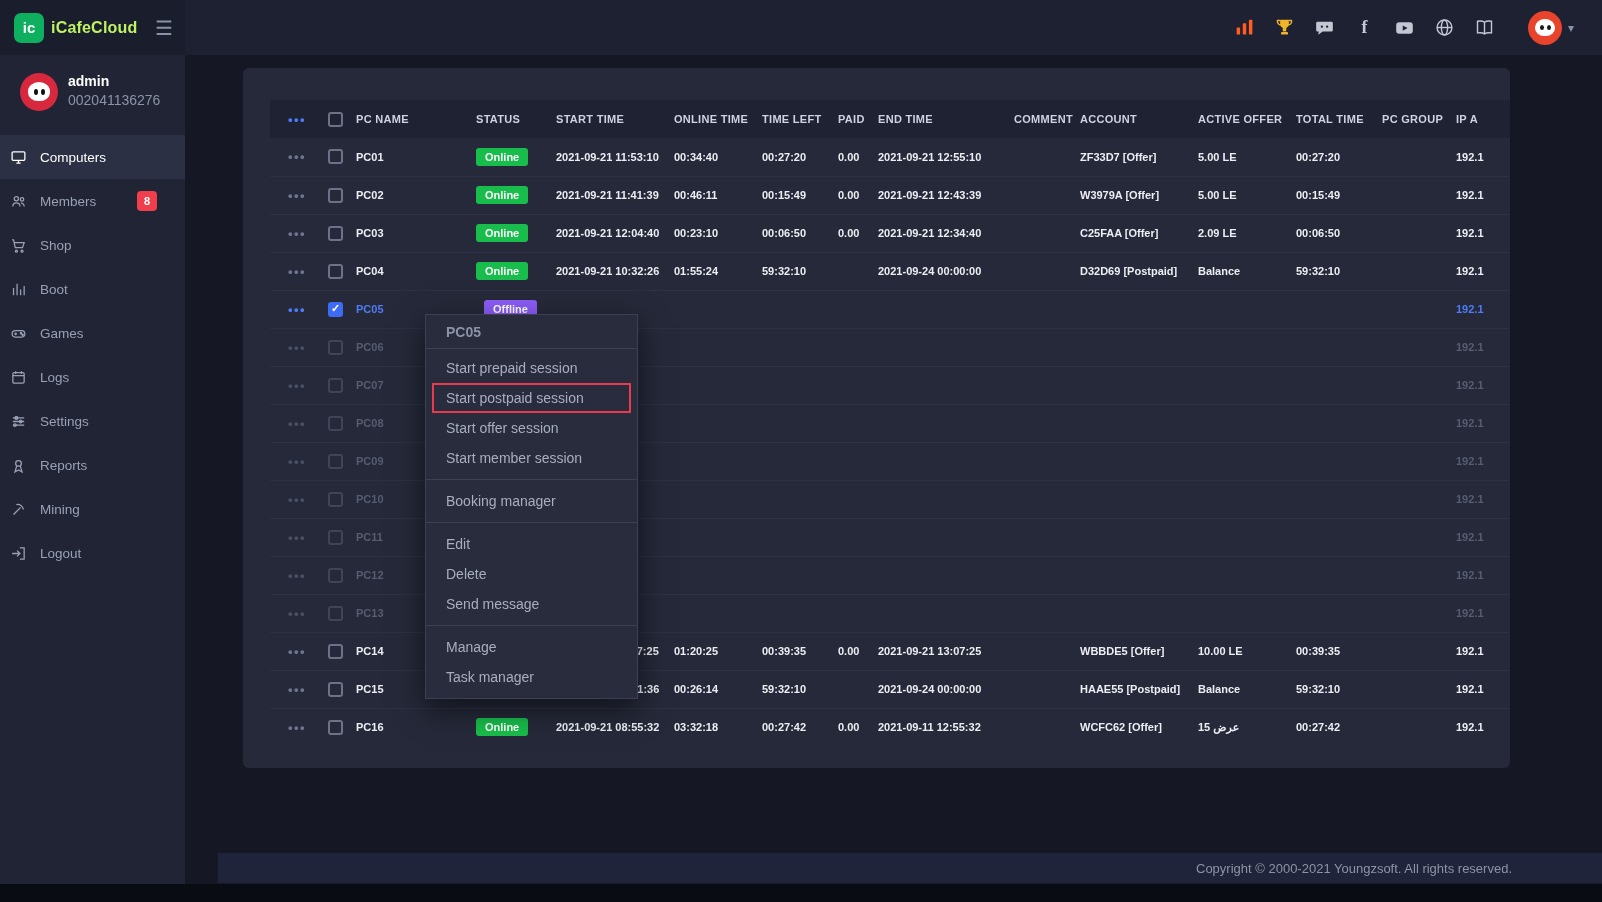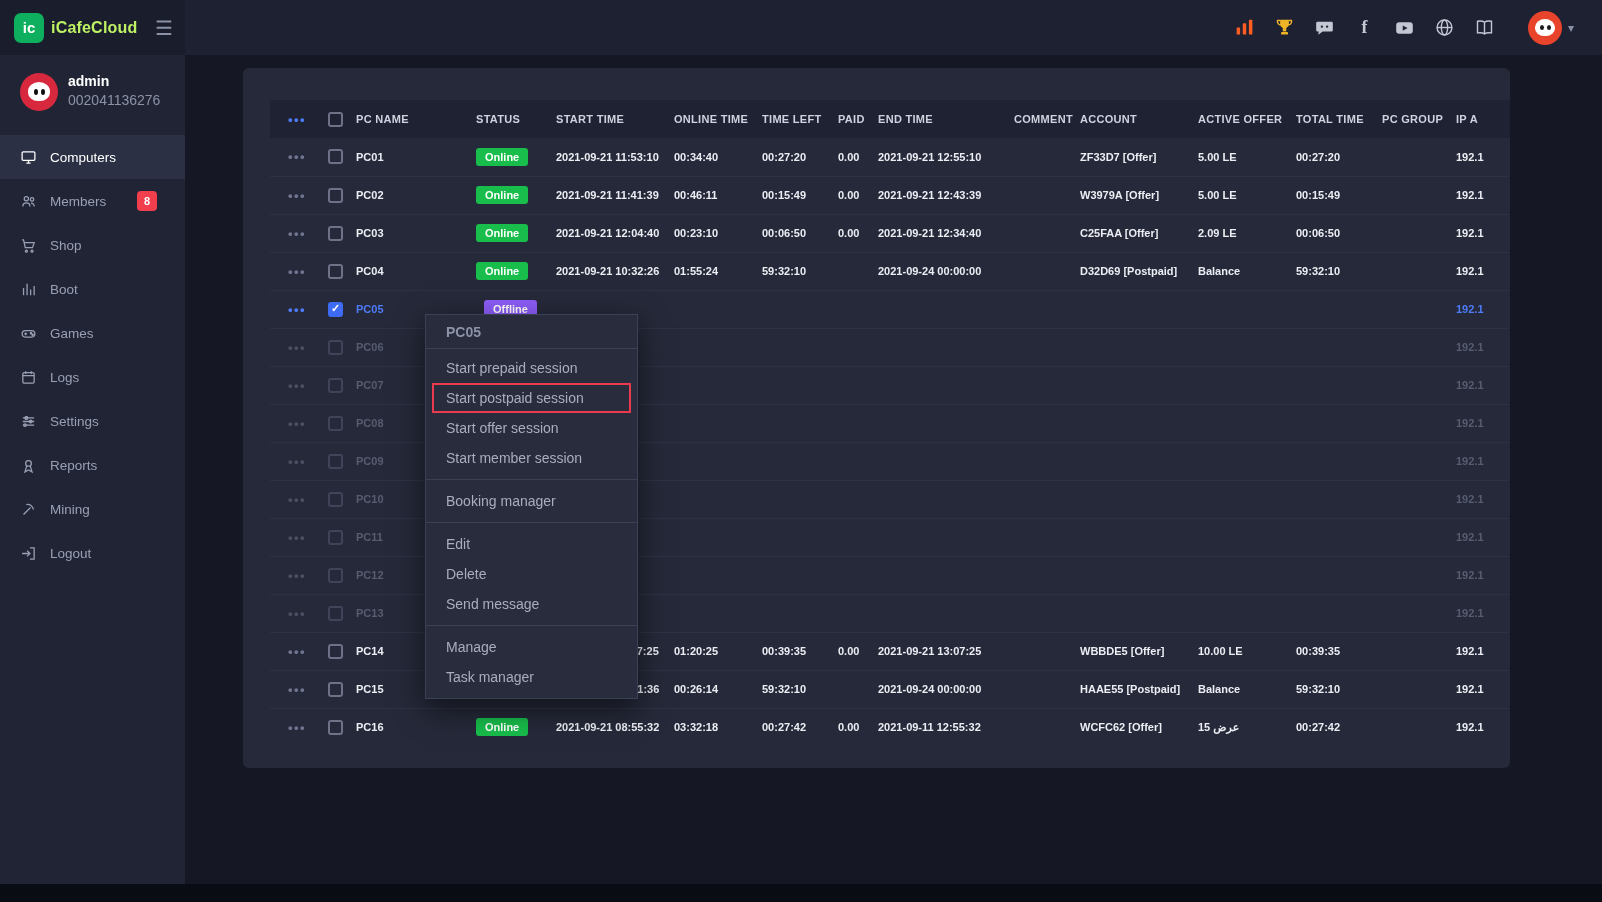--- a/index.html
+++ b/index.html
@@ -29,21 +29,21 @@
   
   .sidebar { position:absolute; top:55px; left:0; bottom:0; width:185px; background:#202435; z-index:5; }
   .profile { display:flex; align-items:flex-start; gap:10px; padding:18px 14px 16px 20px; }
   .s-avatar { width:38px; height:38px; border-radius:50%; background:#d7283e; position:relative; overflow:hidden; flex:0 0 auto; }
   .s-avatar .face { position:absolute; left:8px; top:9px; width:22px; height:19px; background:#fff; border-radius:50% 50% 45% 45%; }
   .s-avatar .eye { position:absolute; top:16px; width:4px; height:6px; background:#101010; border-radius:50%; }
   .s-avatar .eye.l { left:14px; } .s-avatar .eye.r { left:21px; }
   .p-name { font-size:14px; font-weight:bold; color:#ffffff; }
   .p-id { font-size:14px; color:#8d93a6; margin-top:3px; }
   .nav { margin-top:8px; }
-  .nav-item { display:flex; align-items:center; gap:13px; height:44px; padding-left:20px; color:#9aa0b4; font-size:13.5px; cursor:pointer; position:relative; }
+  .nav-item { display:flex; align-items:center; gap:13px; height:44px; padding-left:10px; color:#9aa0b4; font-size:13.5px; cursor:pointer; position:relative; }
   .nav-item .icon { width:17px; height:17px; }
   .nav-item.active { background:#2b3044; color:#ffffff; }
   .nav-badge { position:absolute; right:28px; top:12px; min-width:20px; height:20px; background:#f03e4d; color:#fff; font-size:11px; font-weight:bold; border-radius:4px; display:flex; align-items:center; justify-content:center; padding:0 5px; }
   
   .main { position:absolute; left:185px; top:55px; right:0; bottom:0; }
   .card { position:absolute; left:58px; top:13px; width:1267px; height:700px; background:#252939; border-radius:6px; padding:32px 0 0 27px; overflow:hidden; }
   table { border-collapse:collapse; table-layout:fixed; width:1240px; }
   th, td { white-space:nowrap; overflow:hidden; text-align:left; padding:0 4px 0 0; }
   thead th { height:38px; background:#1e2232; font-size:11px; font-weight:bold; color:#cfd3e0; letter-spacing:.3px; }
   tbody td { height:38px; font-size:11px; font-weight:bold; color:#edeef4; border-top:1px solid #2d3144; }
@@ -540,20 +540,23 @@
           <td>WCFC62 [Offer]</td>
           <td>15 عرض</td>
           <td>00:27:42</td>
           <td></td>
           <td class="c-ip">192.1</td>
         </tr>
       </tbody>
     </table>
   </div>
 
+  <div class="footer">
+    <span>Copyright © 2000-2021 Youngzsoft. All rights reserved.</span>
+  </div>
 </div>
 
 <div class="context-menu">
   <div class="menu-title">PC05</div>
   <div class="menu-item">Start prepaid session</div>
   <div class="menu-item highlighted">Start postpaid session</div>
   <div class="menu-item">Start offer session</div>
   <div class="menu-item">Start member session</div>
   <div class="menu-sep"></div>
   <div class="menu-item">Booking manager</div>

